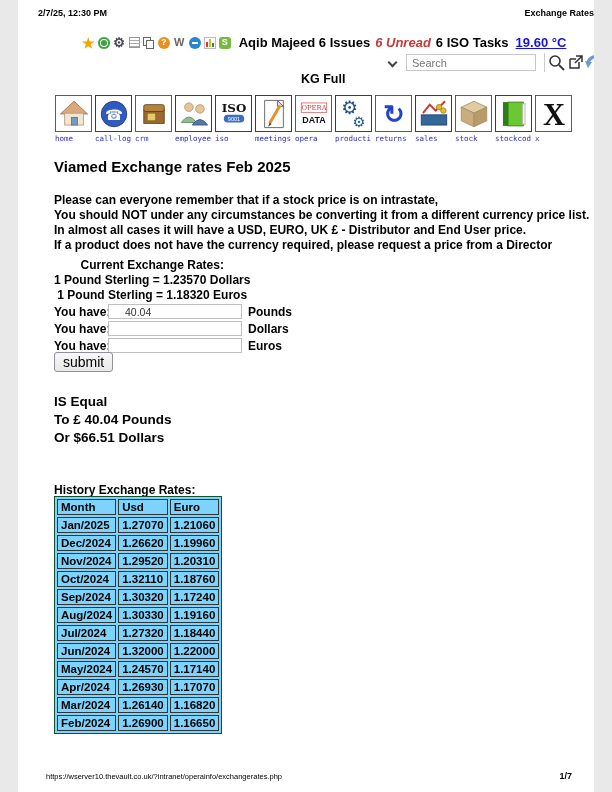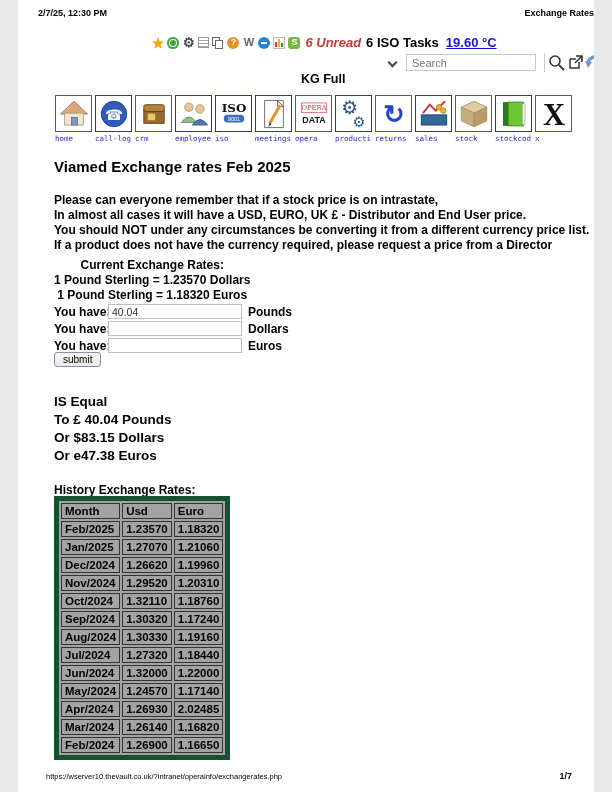--- a/index.html
+++ b/index.html
@@ -63,30 +63,30 @@
   .tool-btn.bb { border-color:#2a2ad4; }
   .tool-label { font-family:"DejaVu Sans Mono", monospace; font-size:7.5px; color:#2d2dcc;
                 margin-top:2px; white-space:nowrap; overflow:hidden; max-width:39px; }
 
   
   .h1 { position:absolute; left:36px; top:158px; font-size:15px; font-weight:bold; }
   .notice { position:absolute; left:36px; top:193px; font-size:12px; font-weight:bold; line-height:15px; }
   .rates  { position:absolute; left:36px; top:258px; font-size:12px; font-weight:bold; line-height:15px;text-align:center; }
   .conv-label { position:absolute; left:36px; font-size:12px; font-weight:bold; }
   .conv-input { position:absolute; left:90px; width:134px; height:15px; border:1px solid #c0c0c0;
-                font-size:10.5px; padding:0 3px; color:#333; font-family:"Liberation Sans",sans-serif; }
+                font-size:10.5px; padding:0 16px; color:#333; font-family:"Liberation Sans",sans-serif; }
   .conv-unit  { position:absolute; left:230px; font-size:12px; font-weight:bold; }
-  .submit-btn { position:absolute; left:36px; top:352px; font-size:10px; padding:1px 8px;
+  .submit-btn { position:absolute; left:36px; top:352px; font-size:14px; padding:1px 8px;
                 border:1px solid #8f8f9d; border-radius:3px;
                 background:linear-gradient(#f8f8f8,#e8e8e8); cursor:pointer;
                 font-family:"Liberation Sans",sans-serif; }
   .result { position:absolute; left:36px; top:393px; font-size:13.5px; font-weight:bold; line-height:18px; }
   .history-title { position:absolute; left:36px; top:483px; font-size:12px; font-weight:bold; }
   .history-table { position:absolute; left:36px; top:496px; border-collapse:separate;
-                   border-spacing:2px; border:5px solid #14532d; background:#a3a3a3; }
+                   border-spacing:2px; border:1px solid #14532d; background:#7dd3fc; }
   .history-table th, .history-table td { border:1px solid #333; font-size:11.5px; font-weight:bold;
                    padding:1px 3px; height:13px; text-align:left; white-space:nowrap; }
   .history-table th:nth-child(1), .history-table td:nth-child(1) { min-width:52px; }
   .history-table th:nth-child(2), .history-table td:nth-child(2) { min-width:42px; }
   .history-table th:nth-child(3), .history-table td:nth-child(3) { min-width:42px; }
 </style>
 </head>
 <body>
 
 <div class="page">
@@ -107,20 +107,21 @@
     <span class="fav fav-w">W</span>
     <span class="fav fav-circle fav-chat">
         <i></i>
       </span>
     <span class="fav fav-chart">
       <i style="height:5px;background:#d33;"></i>
         <i style="height:8px;background:#e8b820;"></i>
         <i style="height:4px;background:#3a8a3a;"></i>
     </span>
     <span class="fav fav-shop">S</span>
+    <span class="status-text">Aqib Majeed 6 Issues</span>
     <span class="unread">6 Unread</span>
     <span>6 ISO Tasks</span>
     <span class="temp-link">19.60 °C</span>
   </div>
 
   <span class="chevron"></span>
   <input class="search-input" type="text" placeholder="Search" style="">
   <span class="search-divider"></span>
   <svg class="sr-icon" style="left:530px;" viewBox="0 0 17 17">
     <circle cx="7" cy="7" r="5" fill="none" stroke="#333" stroke-width="1.6"></circle>
@@ -263,22 +264,22 @@
             <text x="20" y="33" font-size="36" font-weight="bold" text-anchor="middle" fill="#111" font-family="Liberation Serif,serif">X</text>
           </svg>
       </span>
       <span class="tool-label">x</span>
     </div>
   </div>
 
   <div class="h1">Viamed Exchange rates Feb 2025</div>
   <div class="notice">
     <div>Please can everyone remember that if a stock price is on intrastate,</div>
+    <div>You should NOT under any circumstances be converting it from a different currency price list.</div>
     <div>In almost all cases it will have a USD, EURO, UK £ - Distributor and End User price.</div>
-    <div>You should NOT under any circumstances be converting it from a different currency price list.</div>
     <div>If a product does not have the currency required, please request a price from a Director</div>
   </div>
 
   <div class="rates">
     <div>Current Exchange Rates:</div>
     <div>1 Pound Sterling = 1.23570 Dollars</div>
     <div>1 Pound Sterling = 1.18320 Euros</div>
   </div>
 
   <span class="conv-label" style="top:305px;">You have:</span>
@@ -291,40 +292,34 @@
 
   <span class="conv-label" style="top:339px;">You have:</span>
   <input class="conv-input" style="top: 338px;" type="text" value="">
   <span class="conv-unit" style="top:339px;">Euros</span>
 
   <button class="submit-btn">submit</button>
 
   <div class="result">
     <div>IS Equal</div>
     <div>To £ 40.04 Pounds</div>
-    <div>Or $83.15 Dollars</div>
-    <div>Or e47.38 Euros</div>
+    <div>Or $66.51 Dollars</div>
   </div>
 
   <div class="history-title">History Exchange Rates:</div>
   <table class="history-table">
     <thead>
       <tr>
         <th>Month</th>
         <th>Usd</th>
         <th>Euro</th>
       </tr>
     </thead>
     <tbody>
         <tr>
-          <td>Feb/2025</td>
-          <td>1.23570</td>
-          <td>1.18320</td>
-        </tr>
-        <tr>
           <td>Jan/2025</td>
           <td>1.27070</td>
           <td>1.21060</td>
         </tr>
         <tr>
           <td>Dec/2024</td>
           <td>1.26620</td>
           <td>1.19960</td>
         </tr>
         <tr>
@@ -358,21 +353,21 @@
           <td>1.22000</td>
         </tr>
         <tr>
           <td>May/2024</td>
           <td>1.24570</td>
           <td>1.17140</td>
         </tr>
         <tr>
           <td>Apr/2024</td>
           <td>1.26930</td>
-          <td>2.02485</td>
+          <td>1.17070</td>
         </tr>
         <tr>
           <td>Mar/2024</td>
           <td>1.26140</td>
           <td>1.16820</td>
         </tr>
         <tr>
           <td>Feb/2024</td>
           <td>1.26900</td>
           <td>1.16650</td>

